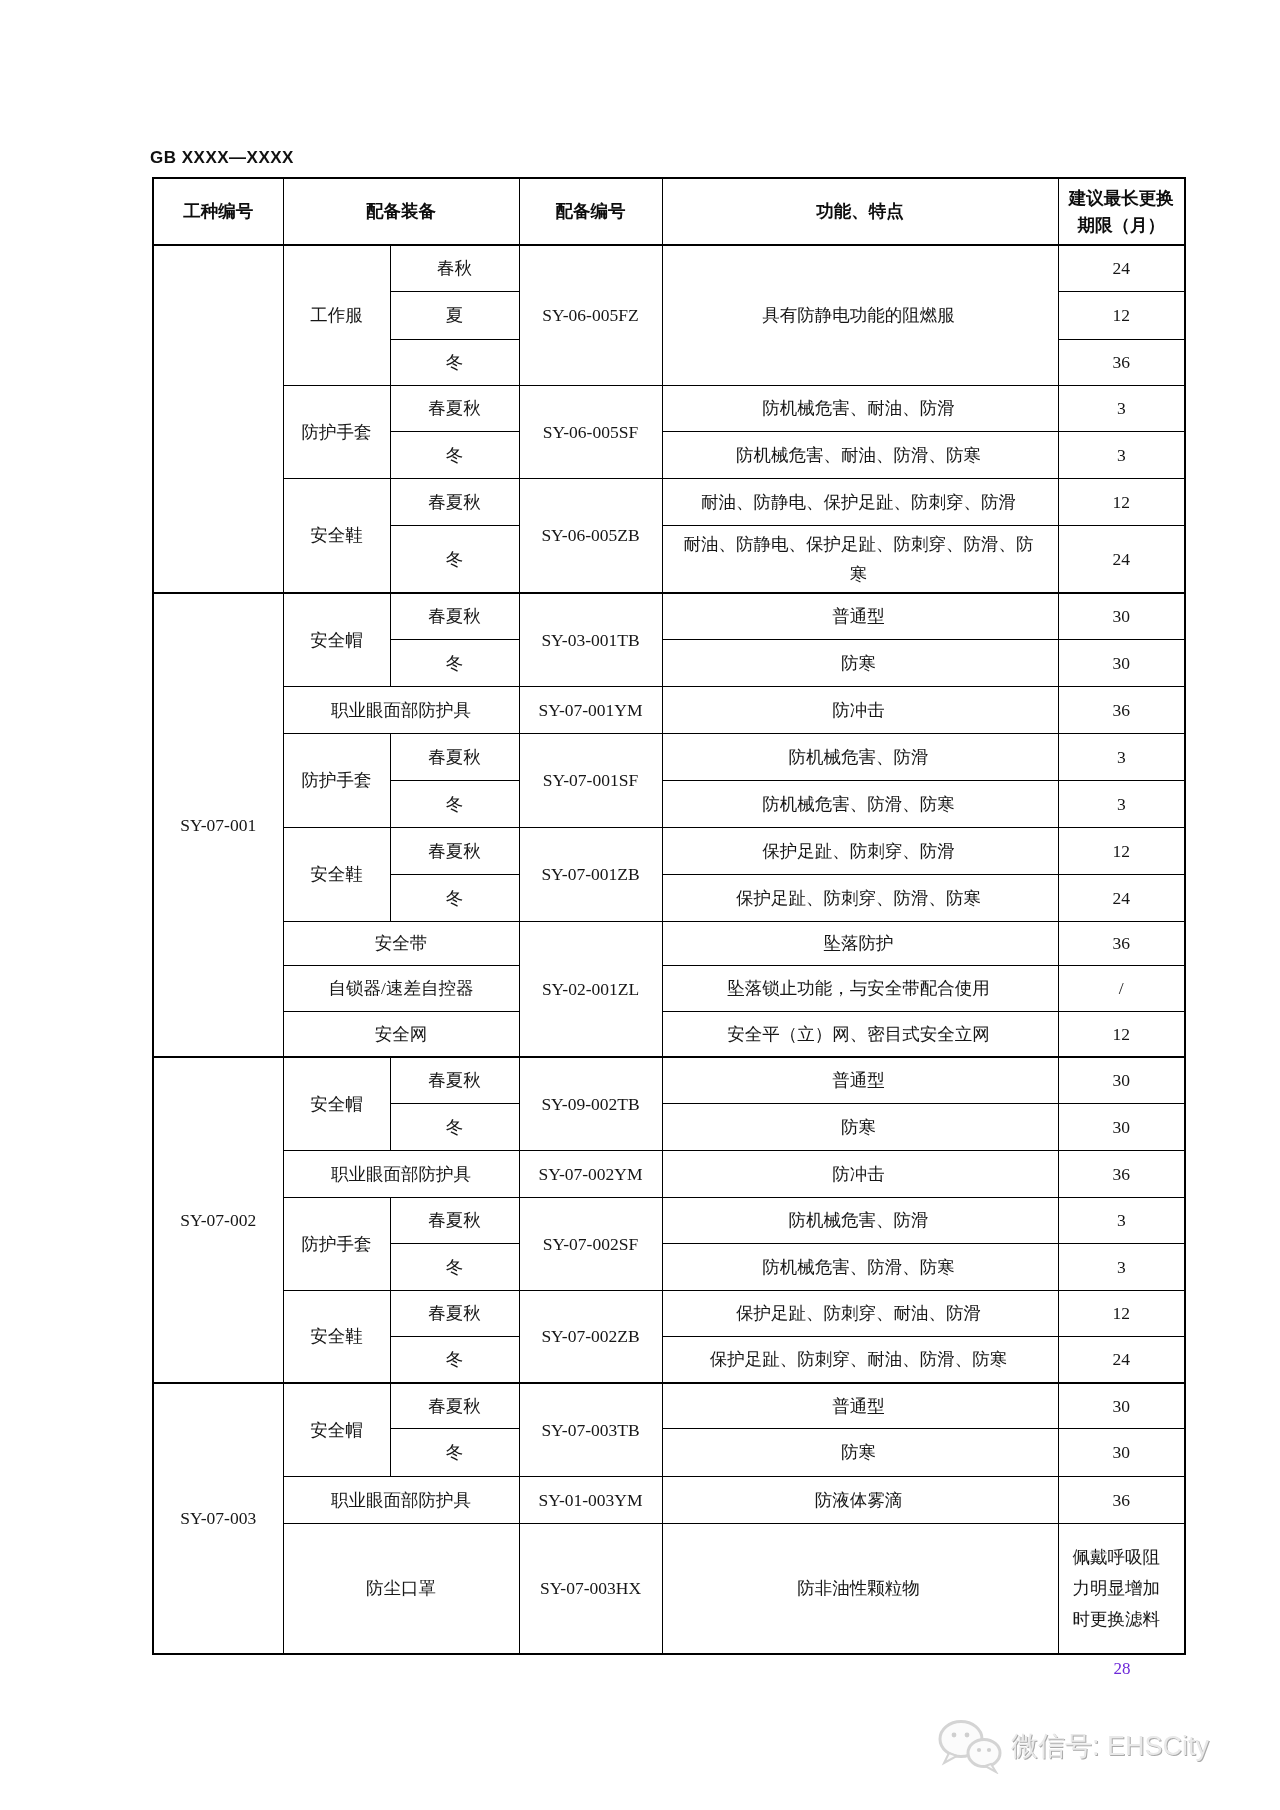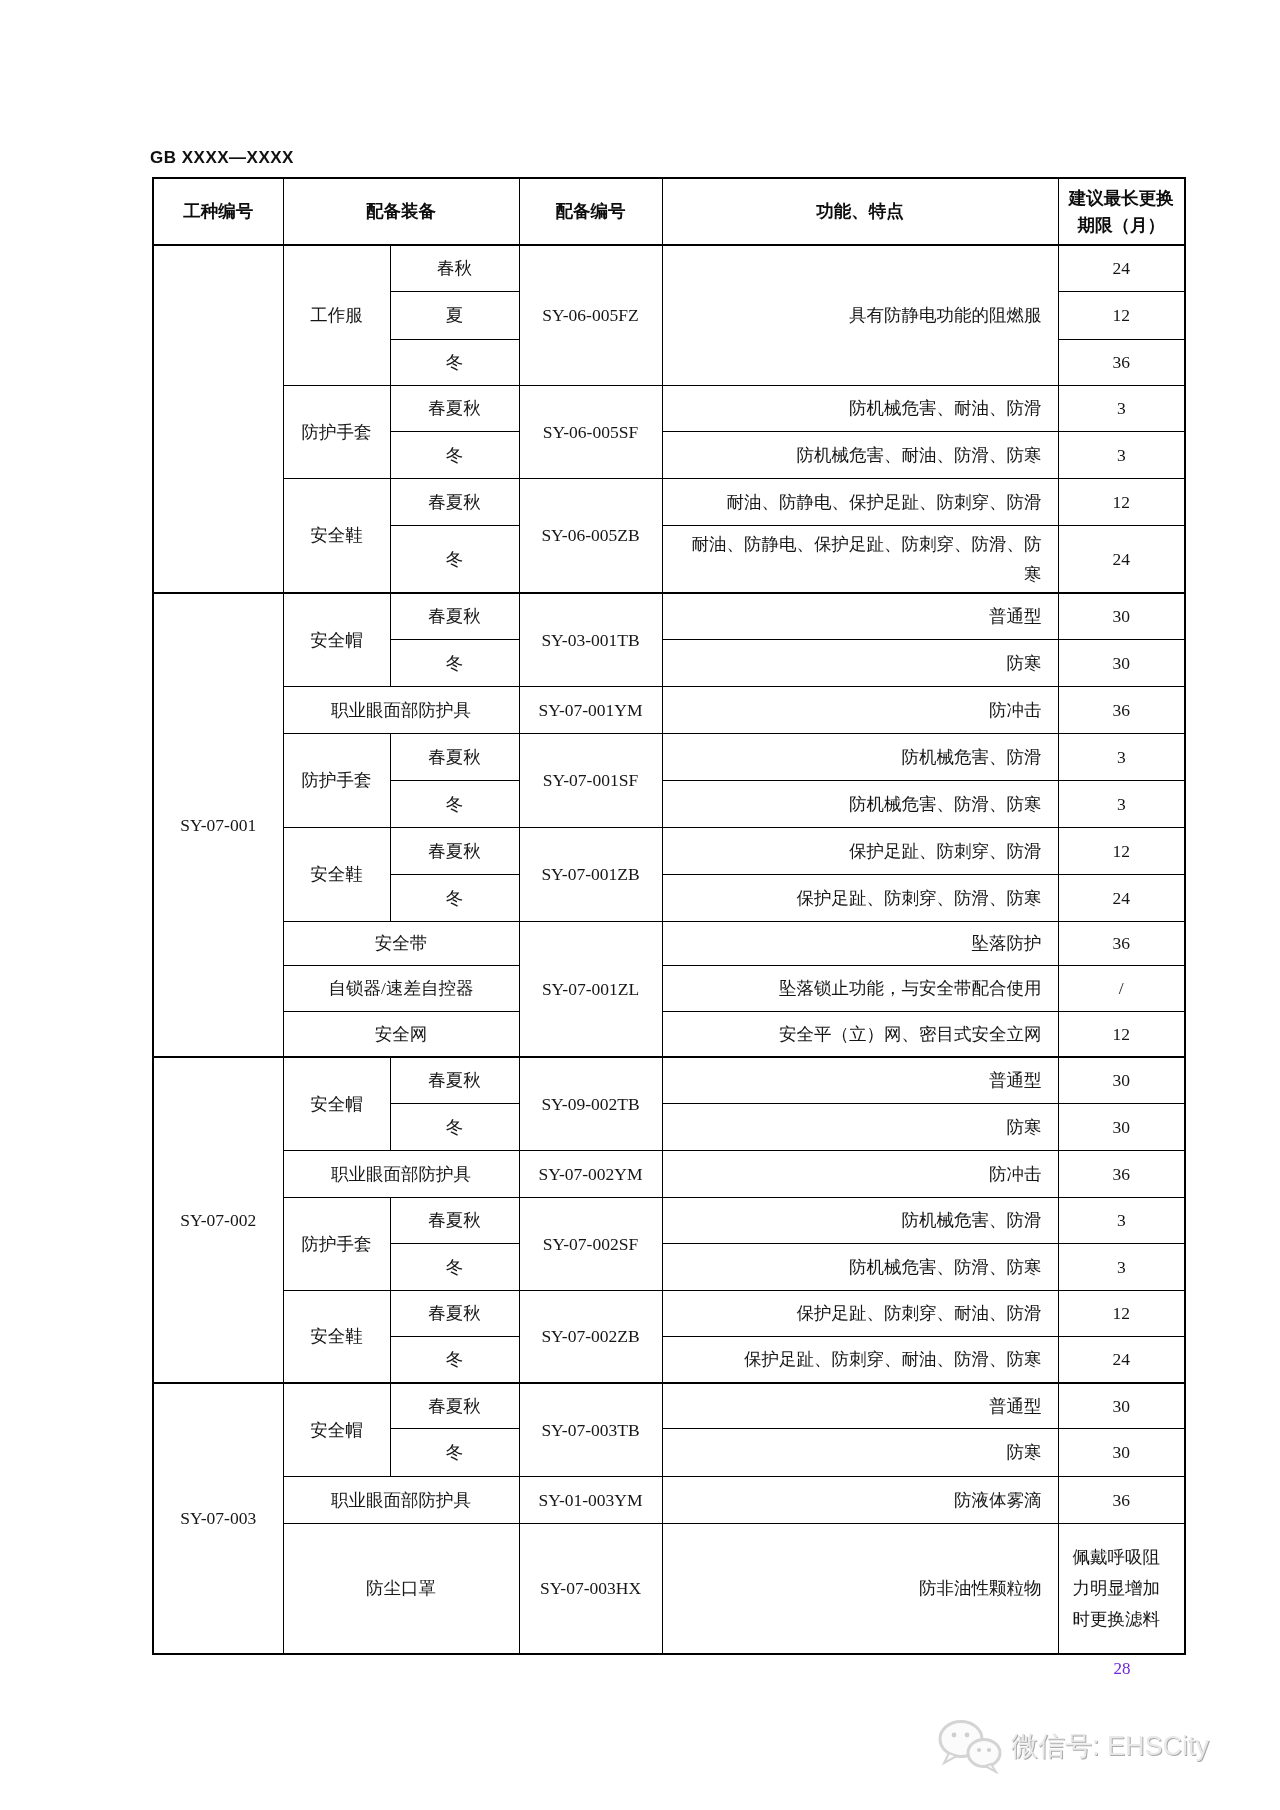--- a/index.html
+++ b/index.html
@@ -24,21 +24,21 @@
   th{
     font-family:"Liberation Sans","DejaVu Sans",sans-serif;
     font-weight:bold;font-size:17.5px;text-align:center;
     padding:0 10px;line-height:27px;color:#0d0d0d;
   }
   thead th{border-bottom:2px solid #000;}
   td{
     font-size:17.5px;text-align:center;vertical-align:middle;
     padding:0 6px;line-height:30px;color:#161616;
   }
-  td.al{text-align:right;padding:0 16px 0 13px;}
+  td.al{text-align:center;padding:0 16px 0 13px;}
   td.note{text-align:left;padding:18px 14px;line-height:31px;}
   tr.sec td{border-top:2px solid #000;}
   .page-number{
     position:absolute;left:1098px;top:1659px;width:48px;text-align:center;
     font-size:17px;color:#6d28d9;
   }
   .watermark{
     position:absolute;left:936px;top:1716px;height:60px;
     display:flex;align-items:center;gap:9px;
   }
@@ -152,21 +152,21 @@
           <td class="al">保护足趾、防刺穿、防滑</td>
           <td>12</td>
         </tr>
         <tr style="height: 47px;">
           <td>冬</td>
           <td class="al">保护足趾、防刺穿、防滑、防寒</td>
           <td>24</td>
         </tr>
         <tr style="height: 44px;">
           <td colspan="2">安全带</td>
-          <td rowspan="3">SY-07-001ZL</td>
+          <td rowspan="3">SY-02-001ZL</td>
           <td class="al">坠落防护</td>
           <td>36</td>
         </tr>
         <tr style="height: 46px;">
           <td colspan="2">自锁器/速差自控器</td>
           <td class="al">坠落锁止功能，与安全带配合使用</td>
           <td>/</td>
         </tr>
         <tr style="height: 46px;">
           <td colspan="2">安全网</td>

